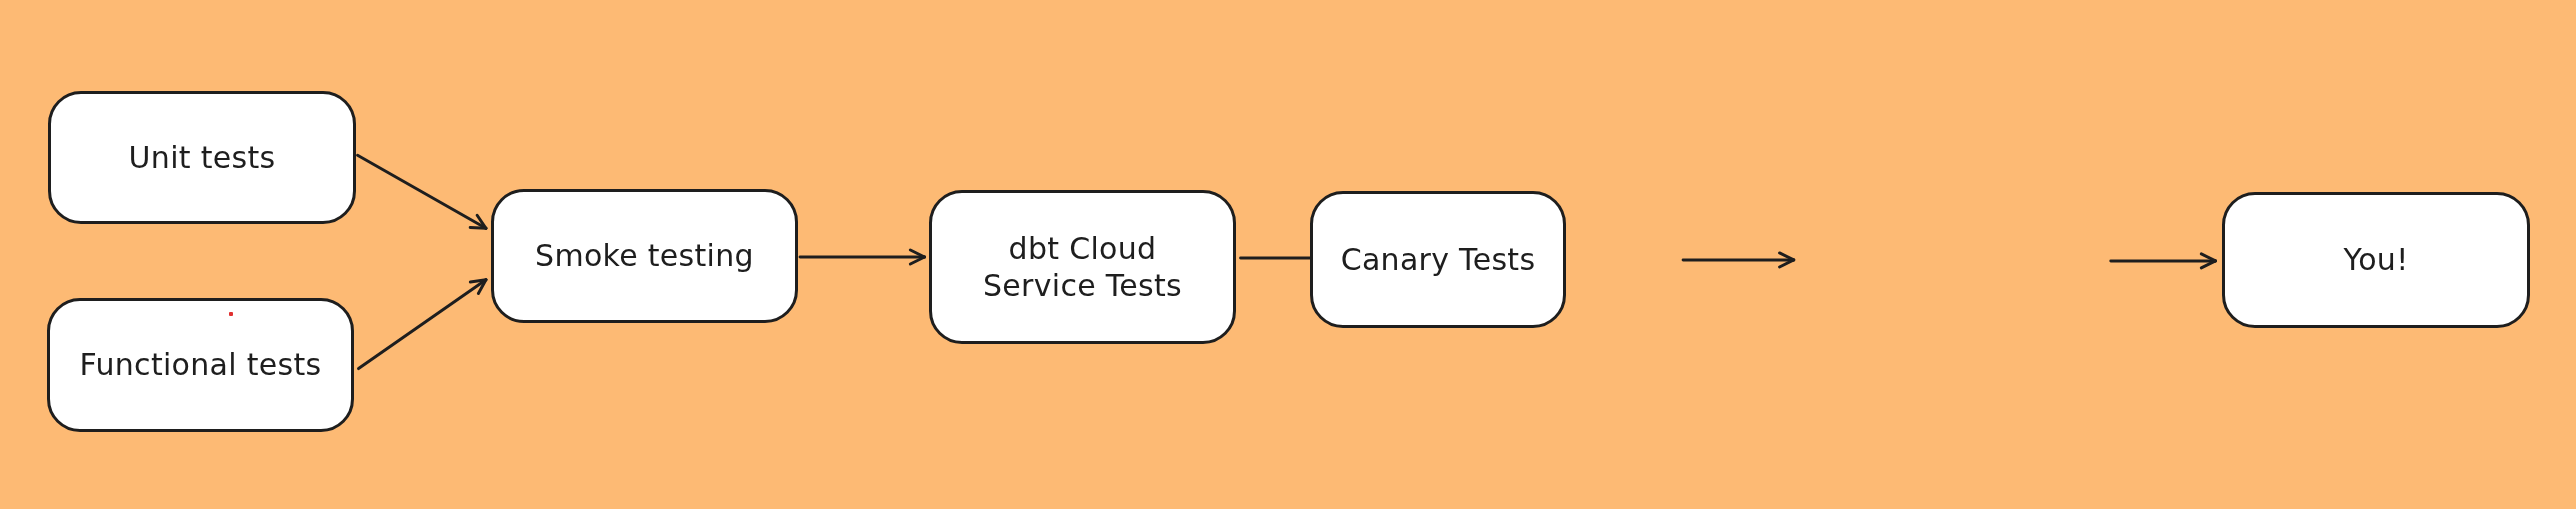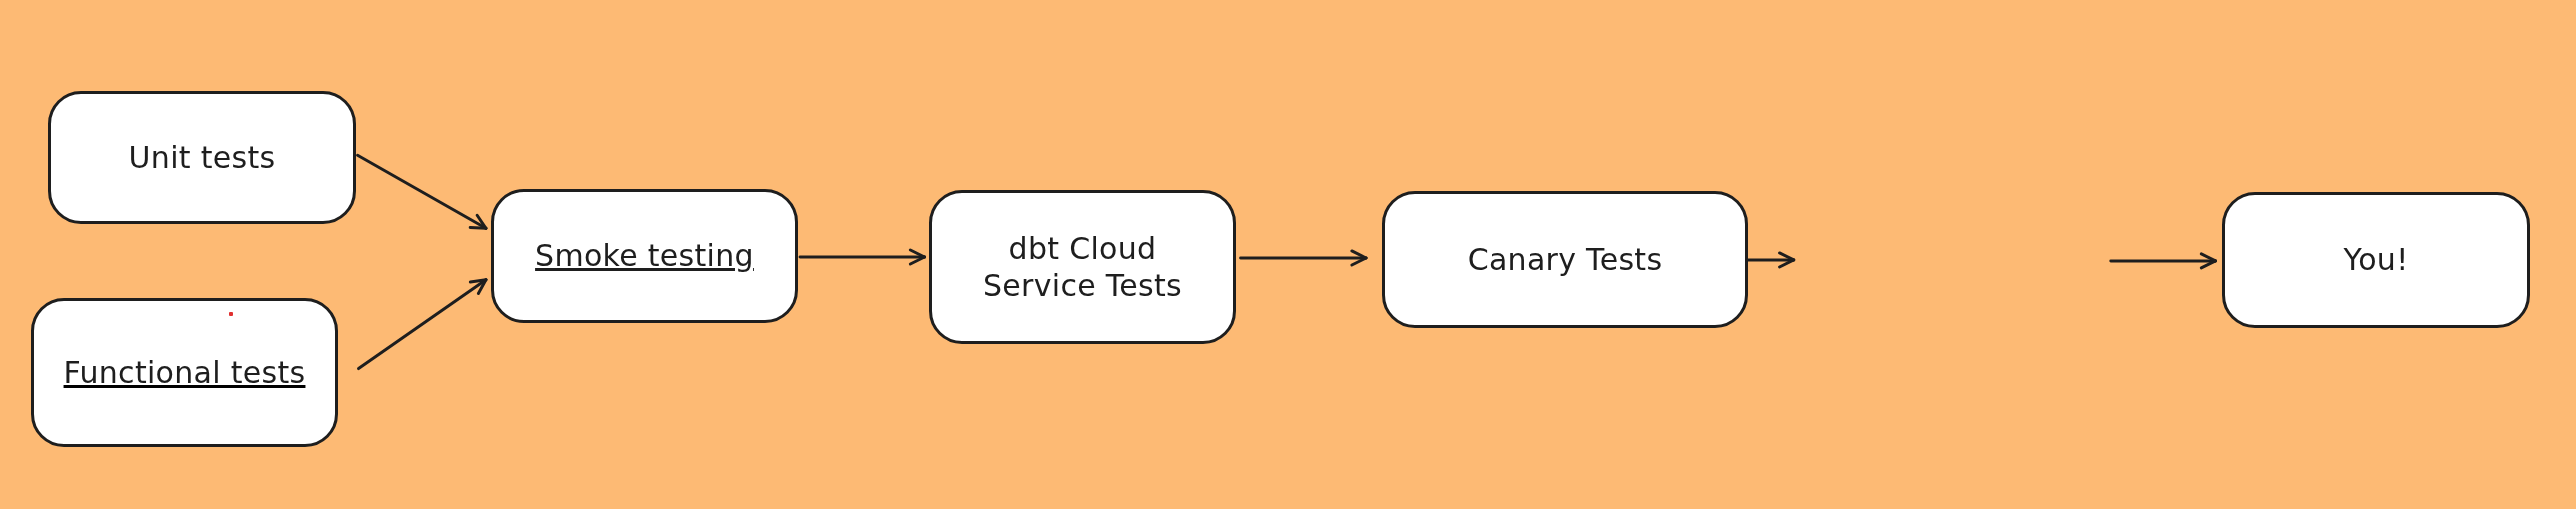--- a/index.html
+++ b/index.html
@@ -87,31 +87,31 @@
       </g>
       <g>
         <line x1="2137" y1="264" x2="2243" y2="264" class="edge-line" stroke="#1e1e1e"></line>
         <line x1="2243" y1="264" x2="2228.6631600395917" y2="271.10316971144834" class="edge-line" stroke="#1e1e1e"></line>
         <line x1="2243" y1="264" x2="2228.6631600395917" y2="256.89683028855166" class="edge-line" stroke="#1e1e1e"></line>
       </g>
     </svg>
 <div class="node" style="left: 48px; top: 91px; width: 308px; height: 133px; border-color: rgb(30, 30, 30);">
       <span class="node-label" style="color: rgb(30, 30, 30);">Unit tests</span>
     </div>
-    <div class="node" style="left: 31px; top: 298px; width: 307px; height: 149px; border-color: rgb(30, 30, 30); text-decoration: underline;">
+    <div class="node" style="left: 47px; top: 298px; width: 307px; height: 134px; border-color: rgb(30, 30, 30);">
       <span class="node-label" style="color: rgb(30, 30, 30);">Functional tests</span>
     </div>
     <div class="node" style="left: 491px; top: 189px; width: 307px; height: 134px; border-color: rgb(30, 30, 30);">
-      <span class="node-label" style="color: rgb(30, 30, 30); text-decoration: underline;">Smoke testing</span>
+      <span class="node-label" style="color: rgb(30, 30, 30);">Smoke testing</span>
     </div>
     <div class="node" style="left: 929px; top: 190px; width: 307px; height: 154px; border-color: rgb(30, 30, 30);">
       <span class="node-label" style="color: rgb(30, 30, 30);">dbt Cloud
 Service Tests</span>
     </div>
-    <div class="node" style="left: 1382px; top: 191px; width: 366px; height: 137px; border-color: rgb(30, 30, 30);">
+    <div class="node" style="left: 1310px; top: 191px; width: 256px; height: 137px; border-color: rgb(30, 30, 30);">
       <span class="node-label" style="color: rgb(30, 30, 30);">Canary Tests</span>
     </div>
     <div class="node" style="left: 2222px; top: 192px; width: 308px; height: 136px; border-color: rgb(30, 30, 30);">
       <span class="node-label" style="color: rgb(30, 30, 30);">You!</span>
     </div>
     <div class="stray-dot" style="left: 229px; top: 312px; background: rgb(224, 49, 49);"></div>
   </div>
 
 
 </body></html>

